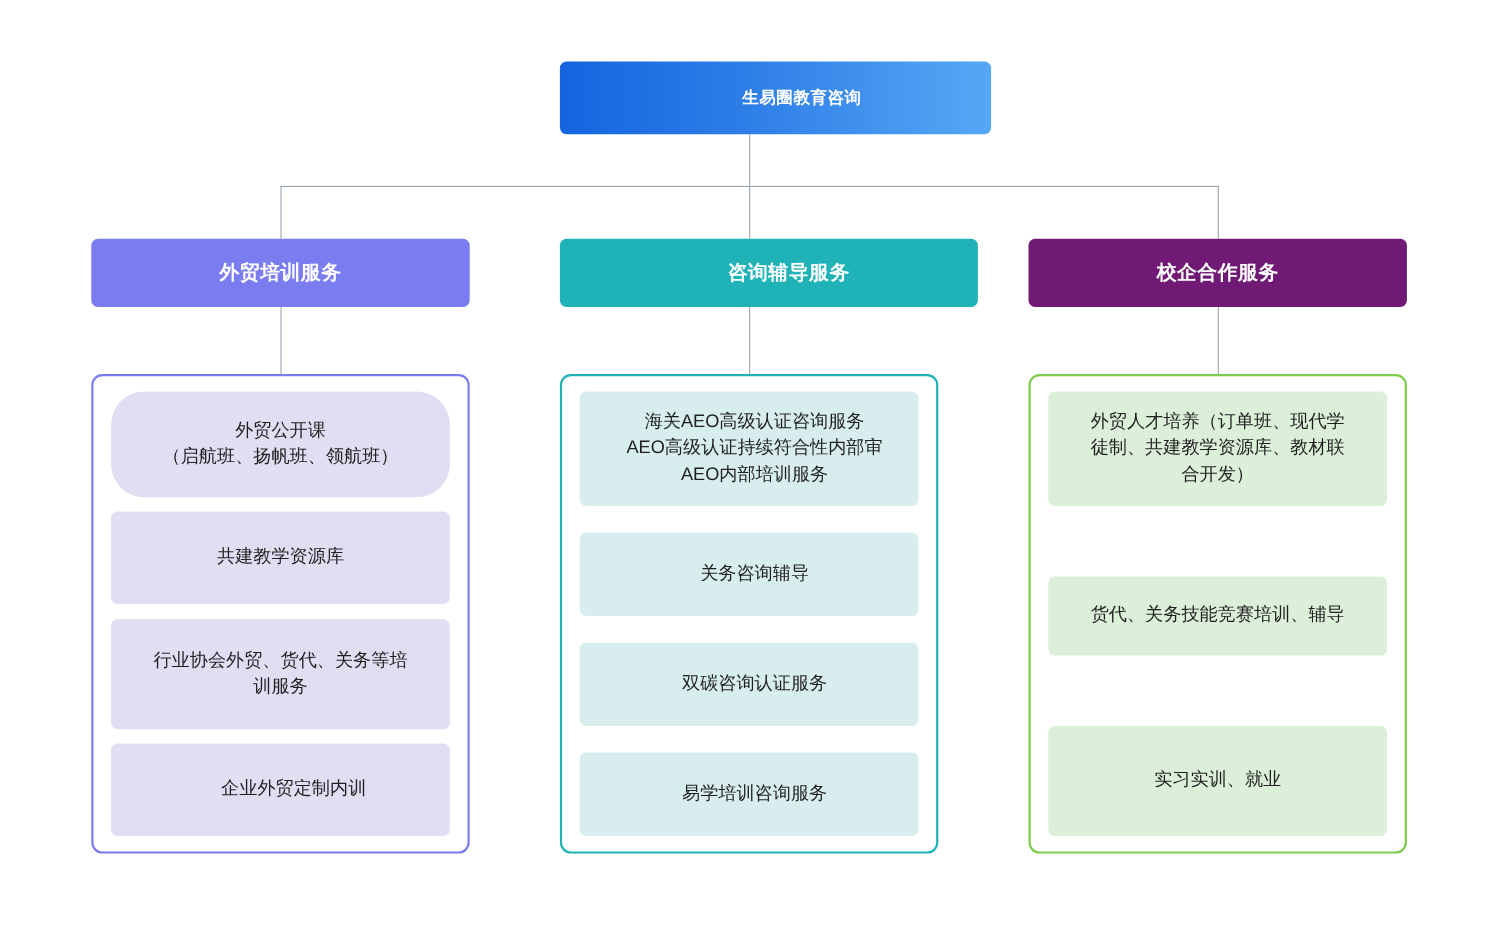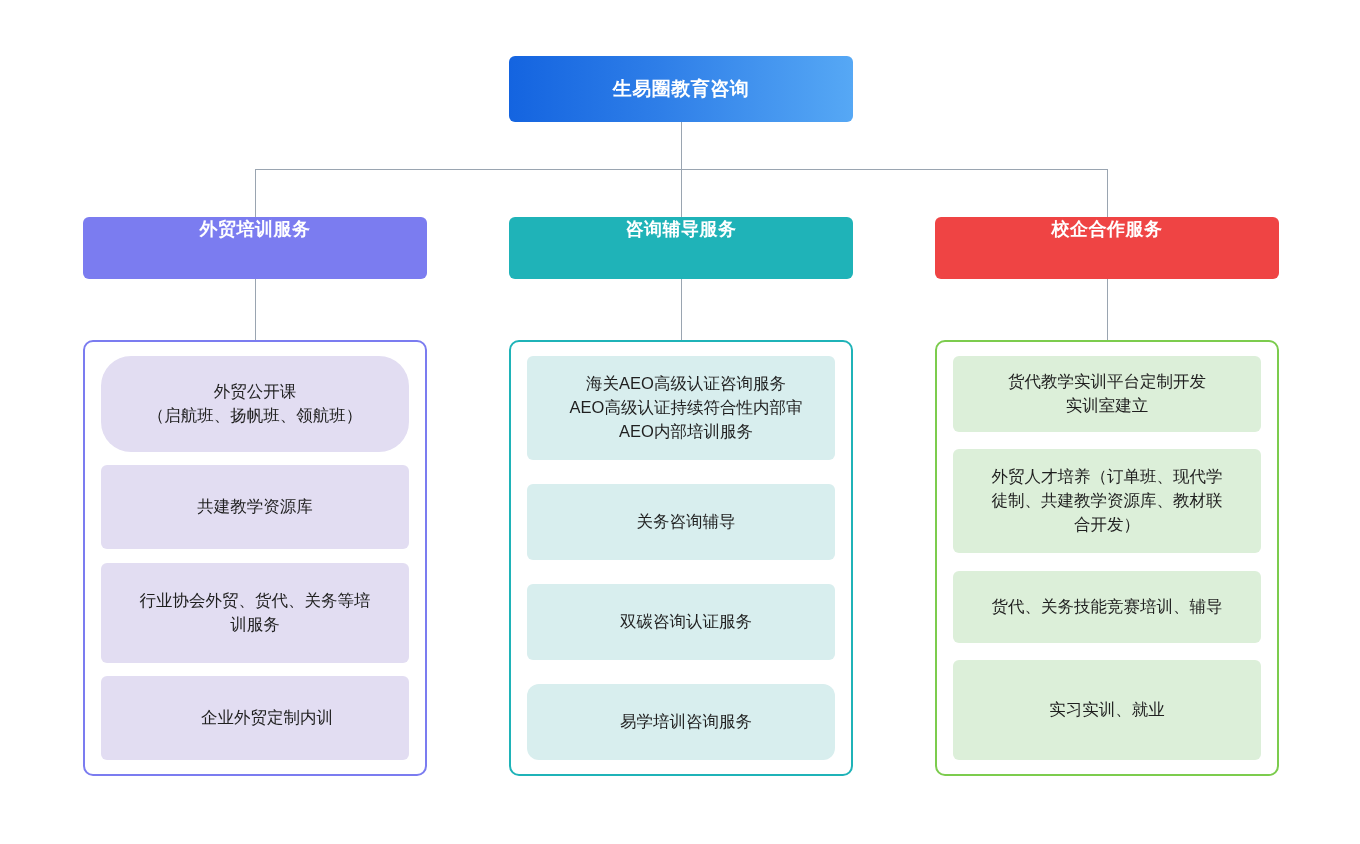--- a/index.html
+++ b/index.html
@@ -23,47 +23,48 @@
   
   .root-node {
     position: absolute;
     left: 509px;
     top: 56px;
     width: 344px;
     height: 66px;
     border-radius: 6px;
     background: linear-gradient(90deg, #1464e0 0%, #2f7fe8 45%, #56a8f5 100%);
     color: #ffffff;
-    font-size: 19px;
+    font-size: 15px;
     font-weight: bold;
     display: flex;
     align-items: center;
     justify-content: center;
     letter-spacing: 0.5px;
+    padding-left: 48px;
   }
 
   
   .conn {
     position: absolute;
     background: #9aa5b1;
   }
   .conn-v { width: 1px; }
   .conn-h { height: 1px; }
 
   
   .col-head {
     position: absolute;
     top: 217px;
     height: 62px;
     border-radius: 6px;
     color: #ffffff;
     font-size: 18px;
     font-weight: bold;
     display: flex;
-    align-items: flex-start;
+    align-items: center;
     justify-content: center;
     letter-spacing: 0.5px;
   }
 
   
   .group-box {
     position: absolute;
     top: 340px;
     height: 436px;
     border-radius: 10px;
@@ -85,22 +86,22 @@
     font-size: 16.5px;
     line-height: 1.45;
     color: #1f1f1f;
     box-sizing: border-box;
     padding: 6px 10px;
   }
   .leaf .line { display: block; }
 
   
   #col-0-head { left: 83px;  width: 344px; background: #7b7cf0; }
-  #col-1-head { left: 509px; width: 344px; background: #1fb3b8; }
-  #col-2-head { left: 935px; width: 344px; background: #ef4444; }
+  #col-1-head { left: 509px; width: 344px; background: #1fb3b8; padding-left: 36px; }
+  #col-2-head { left: 935px; width: 344px; background: #701a75; }
 
   #col-0-box { left: 83px;  width: 344px; border-color: #7b7cf0; }
   #col-1-box { left: 509px; width: 344px; border-color: #1fb3b8; }
   #col-2-box { left: 935px; width: 344px; border-color: #7ccc4e; }
 
   #col-0-box .leaf { background: #e2ddf2; }
   #col-1-box .leaf { background: #d8eeee; padding-left: 20px; }
   #col-2-box .leaf { background: #dcefd9; }
 </style>
 </head>
@@ -170,34 +171,28 @@
     <div class="leaf" style="height:76px;">
       <span>
         <span class="line">关务咨询辅导</span>
       </span>
     </div>
     <div class="leaf" style="height:76px;">
       <span>
         <span class="line">双碳咨询认证服务</span>
       </span>
     </div>
-    <div class="leaf" style="height:76px;border-radius:12px;">
+    <div class="leaf" style="height:76px;">
       <span>
         <span class="line">易学培训咨询服务</span>
       </span>
     </div>
   </div>
 
   <div class="group-box" id="col-2-box">
-    <div class="leaf" style="height:76px;">
-      <span>
-        <span class="line">货代教学实训平台定制开发</span>
-        <span class="line">实训室建立</span>
-      </span>
-    </div>
     <div class="leaf" style="height:104px;">
       <span>
         <span class="line">外贸人才培养（订单班、现代学</span>
         <span class="line">徒制、共建教学资源库、教材联</span>
         <span class="line">合开发）</span>
       </span>
     </div>
     <div class="leaf" style="height:72px;text-align:right;">
       <span>
         <span class="line">货代、关务技能竞赛培训、辅导</span>

